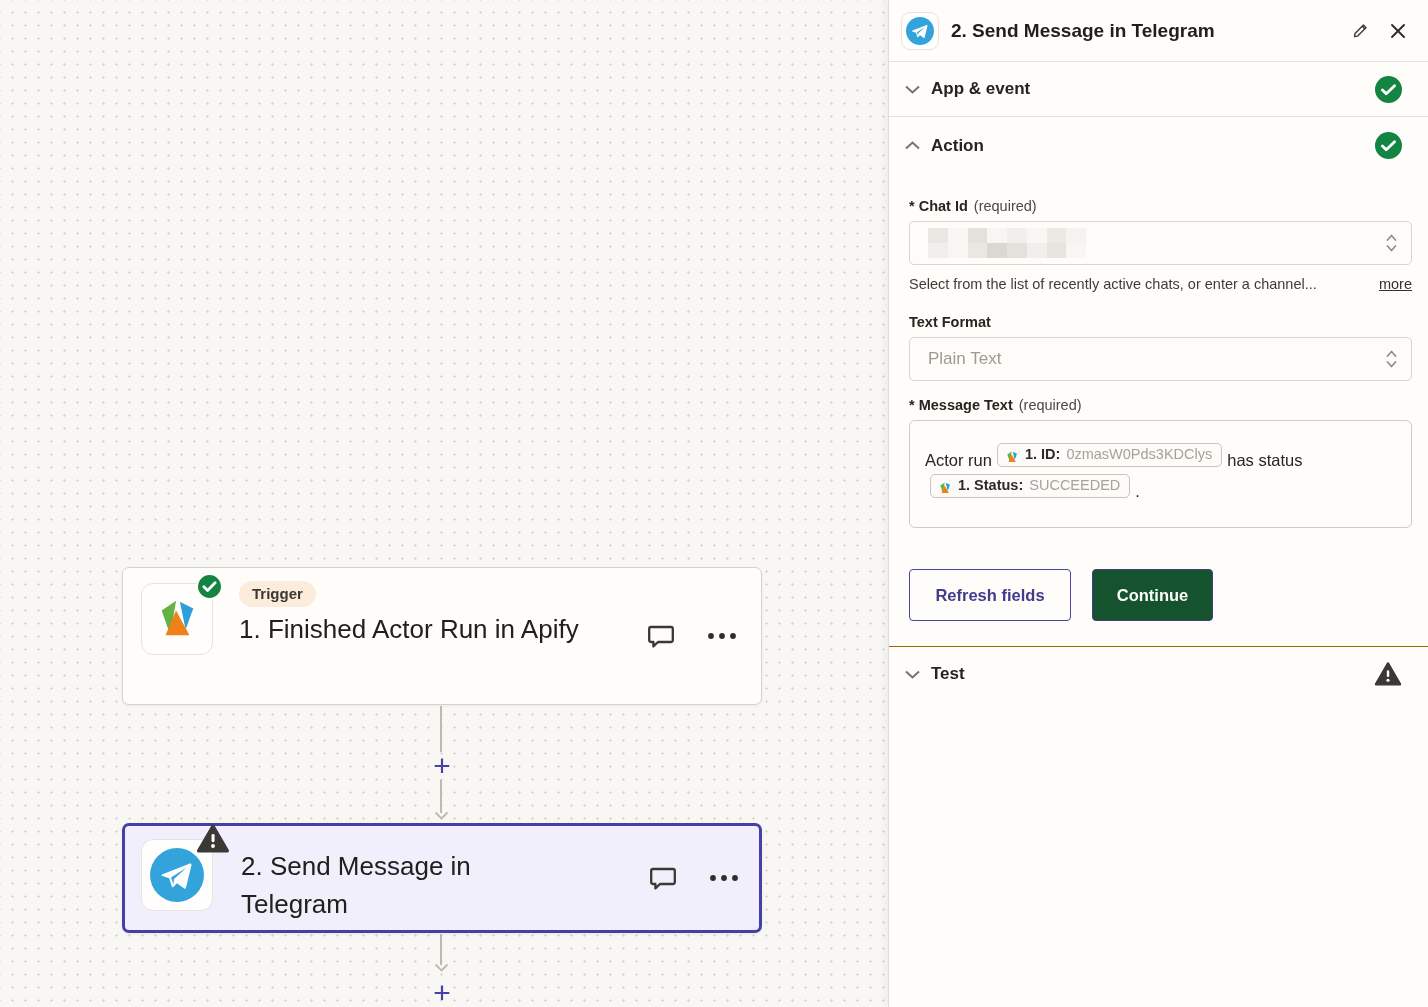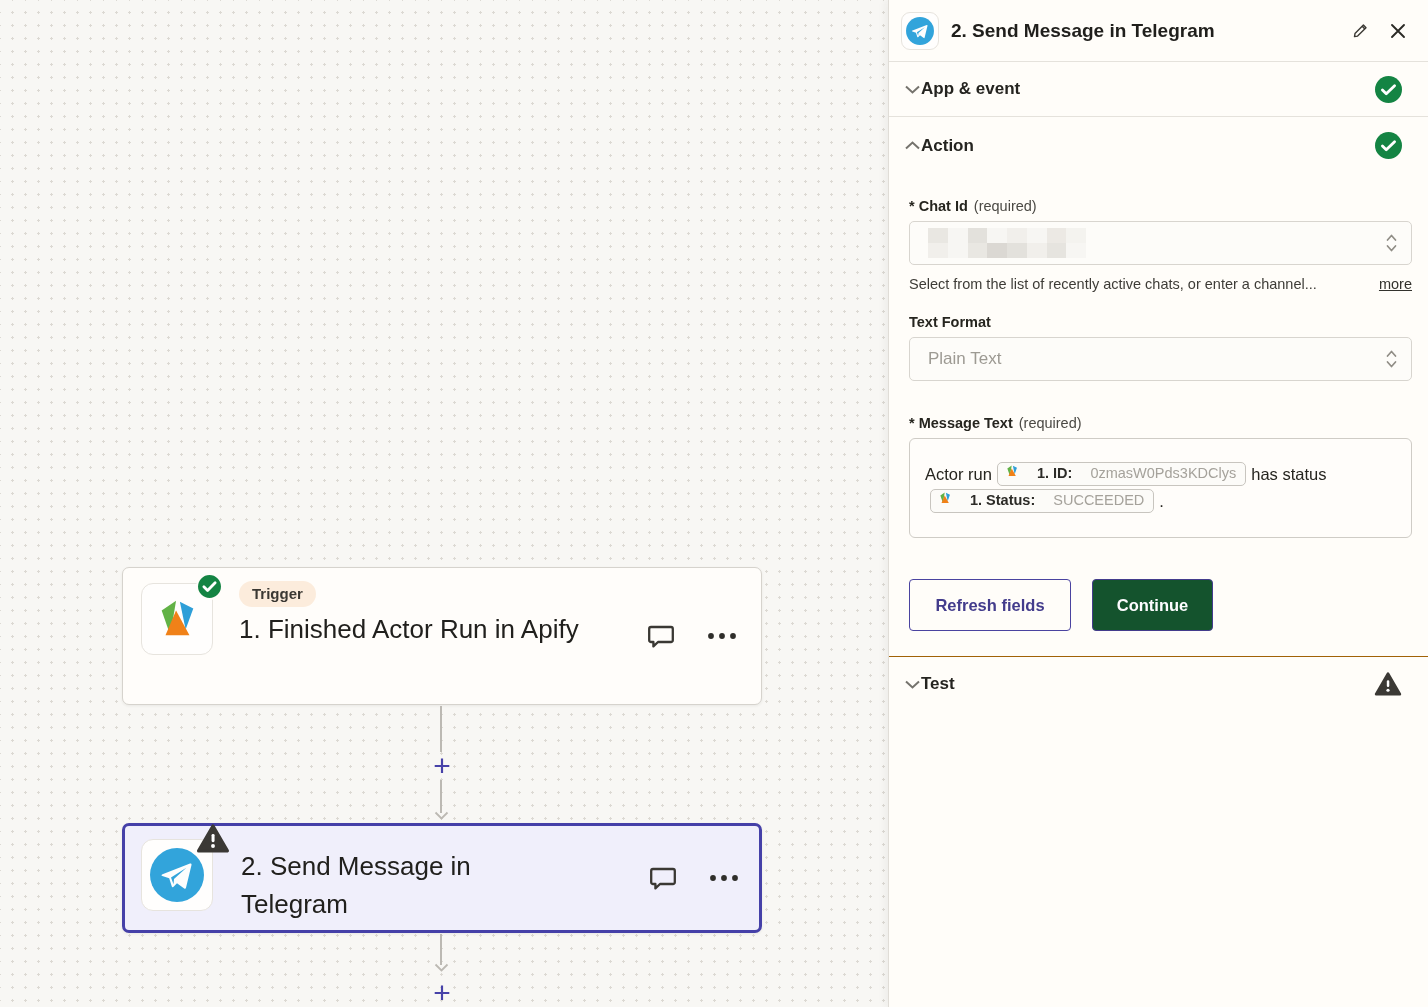--- a/index.html
+++ b/index.html
@@ -62,21 +62,21 @@
     border:1px solid #e7e4de; border-radius:9px; display:flex;
     align-items:center; justify-content:center; }
   .panel-title { font-size:19px; font-weight:bold; color:#201f1c; margin-left:12px; }
   .hdr-actions { margin-left:auto; display:flex; align-items:center; gap:17px; }
   .hdr-btn { background:none; border:none; cursor:pointer; padding:2px;
     display:flex; align-items:center; }
 
   .section-row { height:55px; display:flex; align-items:center;
     padding:0 26px 0 15px; border-bottom:1px solid #e5e2dc; cursor:pointer; }
   .section-row.no-border { border-bottom:none; height:57px; }
-  .sec-label { font-size:17px; font-weight:bold; color:#252420; }
+  .sec-label { font-size:17px; font-weight:bold; color:#252420; margin-left:10px; }
   .sec-status { margin-left:auto; width:27px; height:27px; display:flex; }
   .sec-status.warn { width:28px; height:26px; }
   .row-test { border-top:1px solid #a16207; border-bottom:none; }
 
   .form { padding:24px 17px 0 20px; }
   .field-label { font-size:14.5px; color:#26251f; margin-bottom:7px; }
   .field-label b { font-weight:bold; }
   .req-note { color:#4b4944; font-weight:normal; margin-left:6px; }
 
   .select-box { position:relative; width:503px; height:44px; background:#fdfcf9;
@@ -90,26 +90,26 @@
   .redacted div { width:100%; height:100%; }
   .r1{background:#e9e7e2}.r2{background:#f7f6f3}.r3{background:#e3e1dc}
   .r4{background:#f1efeb}.r5{background:#ece9e4}.r6{background:#dbd8d3}
   .r7{background:#f4f3ef}.r8{background:#e6e4df}
 
   .helper-row { width:503px; display:flex; justify-content:space-between;
     align-items:baseline; margin-top:11px; font-size:14.5px; color:#3e3c37; }
   .more-link { color:#33322d; text-decoration:underline; cursor:pointer; }
 
   .gap-tf { margin-top:22px; }
-  .gap-mt { margin-top:34px; }
+  .gap-mt { margin-top:16px; }
 
   .message-box { width:503px; min-height:89px; background:#fffdfa;
     border:1px solid #cfccc6; border-radius:6px; padding:22px 15px;
     font-size:16.5px; line-height:27px; color:#26251f; cursor:text; }
-  .pill { display:inline-flex; align-items:flex-start; gap:18px;
+  .pill { display:inline-flex; align-items:flex-end; gap:6px;
     border:1px solid #c8c5bf; border-radius:5px; background:#fcfbf8;
     padding:1px 9px 2px 7px; margin:0 5px; font-size:14.5px; line-height:19px;
     vertical-align:2px; white-space:nowrap; }
   .pill b { font-weight:bold; color:#2c2b27; }
   .pill .pill-val { color:#a5a29b; }
 
   .btn-row { margin-top:41px; display:flex; gap:21px; }
   .btn { height:52px; border-radius:4px; font-size:16.5px; font-weight:bold;
     font-family:"Liberation Sans",sans-serif; cursor:pointer; }
   .btn-outline { width:162px; background:#fffdf9; border:1px solid #4a43a0;

